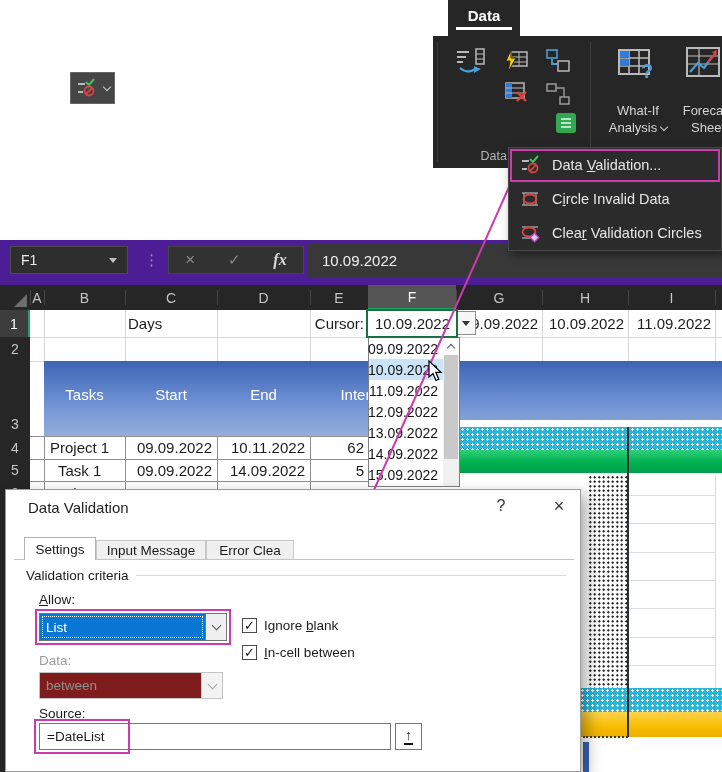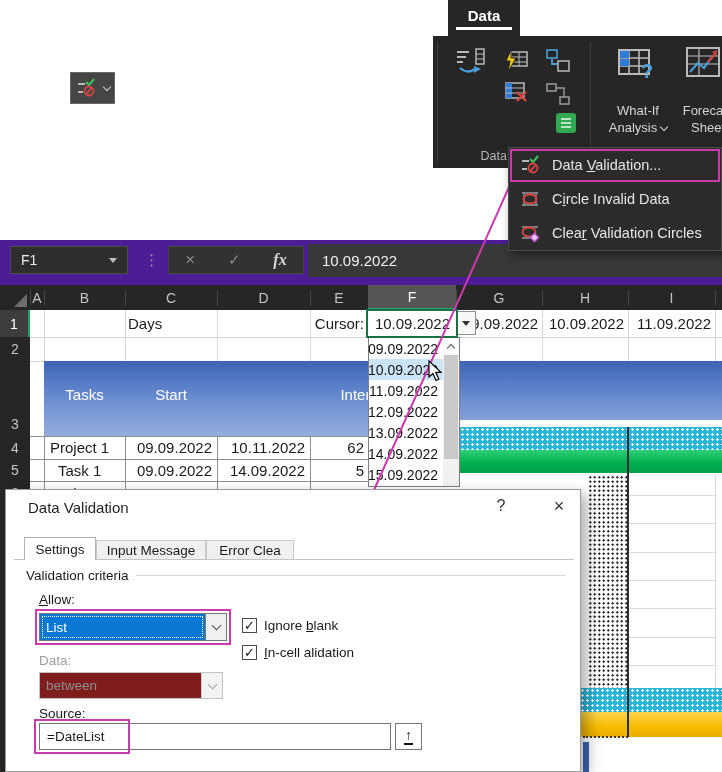--- a/index.html
+++ b/index.html
@@ -295,20 +295,21 @@
   <div class="cell" style="left:128px;top:310px;width:88px;height:27px">Days</div>
   <div class="cell r" style="left:310px;top:310px;width:54px;height:27px">Cursor:</div>
   <div class="cell r" style="left:368px;top:310px;width:82px;height:27px">10.09.2022</div>
   <div class="cell r" style="left:456px;top:310px;width:82px;height:27px">09.09.2022</div>
   <div class="cell r" style="left:542px;top:310px;width:82px;height:27px">10.09.2022</div>
   <div class="cell r" style="left:628px;top:310px;width:83px;height:27px">11.09.2022</div>
 
   <div class="abs blueband" style="left:44px;top:361px;width:678px;height:75px"></div>
   <div class="bb-label" style="left:44px;width:81px">Tasks</div>
   <div class="bb-label" style="left:125px;width:92px">Start</div>
+  <div class="bb-label" style="left:217px;width:93px">End</div>
   <div class="bb-label" style="left:310px;width:110px">Interval</div>
 
   <div class="cell" style="left:50px;top:436px;width:74px;height:23px">Project 1</div>
   <div class="cell r" style="left:125px;top:436px;width:87px;height:23px">09.09.2022</div>
   <div class="cell r" style="left:217px;top:436px;width:88px;height:23px">10.11.2022</div>
   <div class="cell r" style="left:310px;top:436px;width:54px;height:23px">62</div>
 
   <div class="cell" style="left:58px;top:459px;width:74px;height:22px">Task 1</div>
   <div class="cell r" style="left:125px;top:459px;width:87px;height:22px">09.09.2022</div>
   <div class="cell r" style="left:217px;top:459px;width:88px;height:22px">14.09.2022</div>
@@ -380,21 +381,21 @@
       <span class="field">List</span>
       <span class="btn">
           <span class="chevd"></span>
         </span>
     </div>
     <div class="magenta" style="left:29px;top:119px;width:196px;height:36px"></div>
 
     <div class="cbx" style="left:236px;top:128px">✓</div>
     <div class="dlabel" style="left:258px;top:128px"><span>Ignore </span><span class="u">b</span><span>lank</span></div>
     <div class="cbx" style="left:236px;top:155px">✓</div>
-    <div class="dlabel" style="left:258px;top:155px"><span></span><span class="u">I</span><span>n-cell alidation</span></div>
+    <div class="dlabel" style="left:258px;top:155px"><span></span><span class="u">I</span><span>n-cell between</span></div>
 
     <div class="dlabel" style="left:33px;top:163px;color:#9e9e9e">Data:</div>
     <div class="combo dis" style="left:33px;top:182px;width:184px;height:27px">
       <span class="field">between</span>
       <span class="btn">
           <span class="chevd"></span>
         </span>
     </div>
 
     <div class="dlabel" style="left:33px;top:216px"><span></span><span class="u">S</span><span>ource:</span></div>

